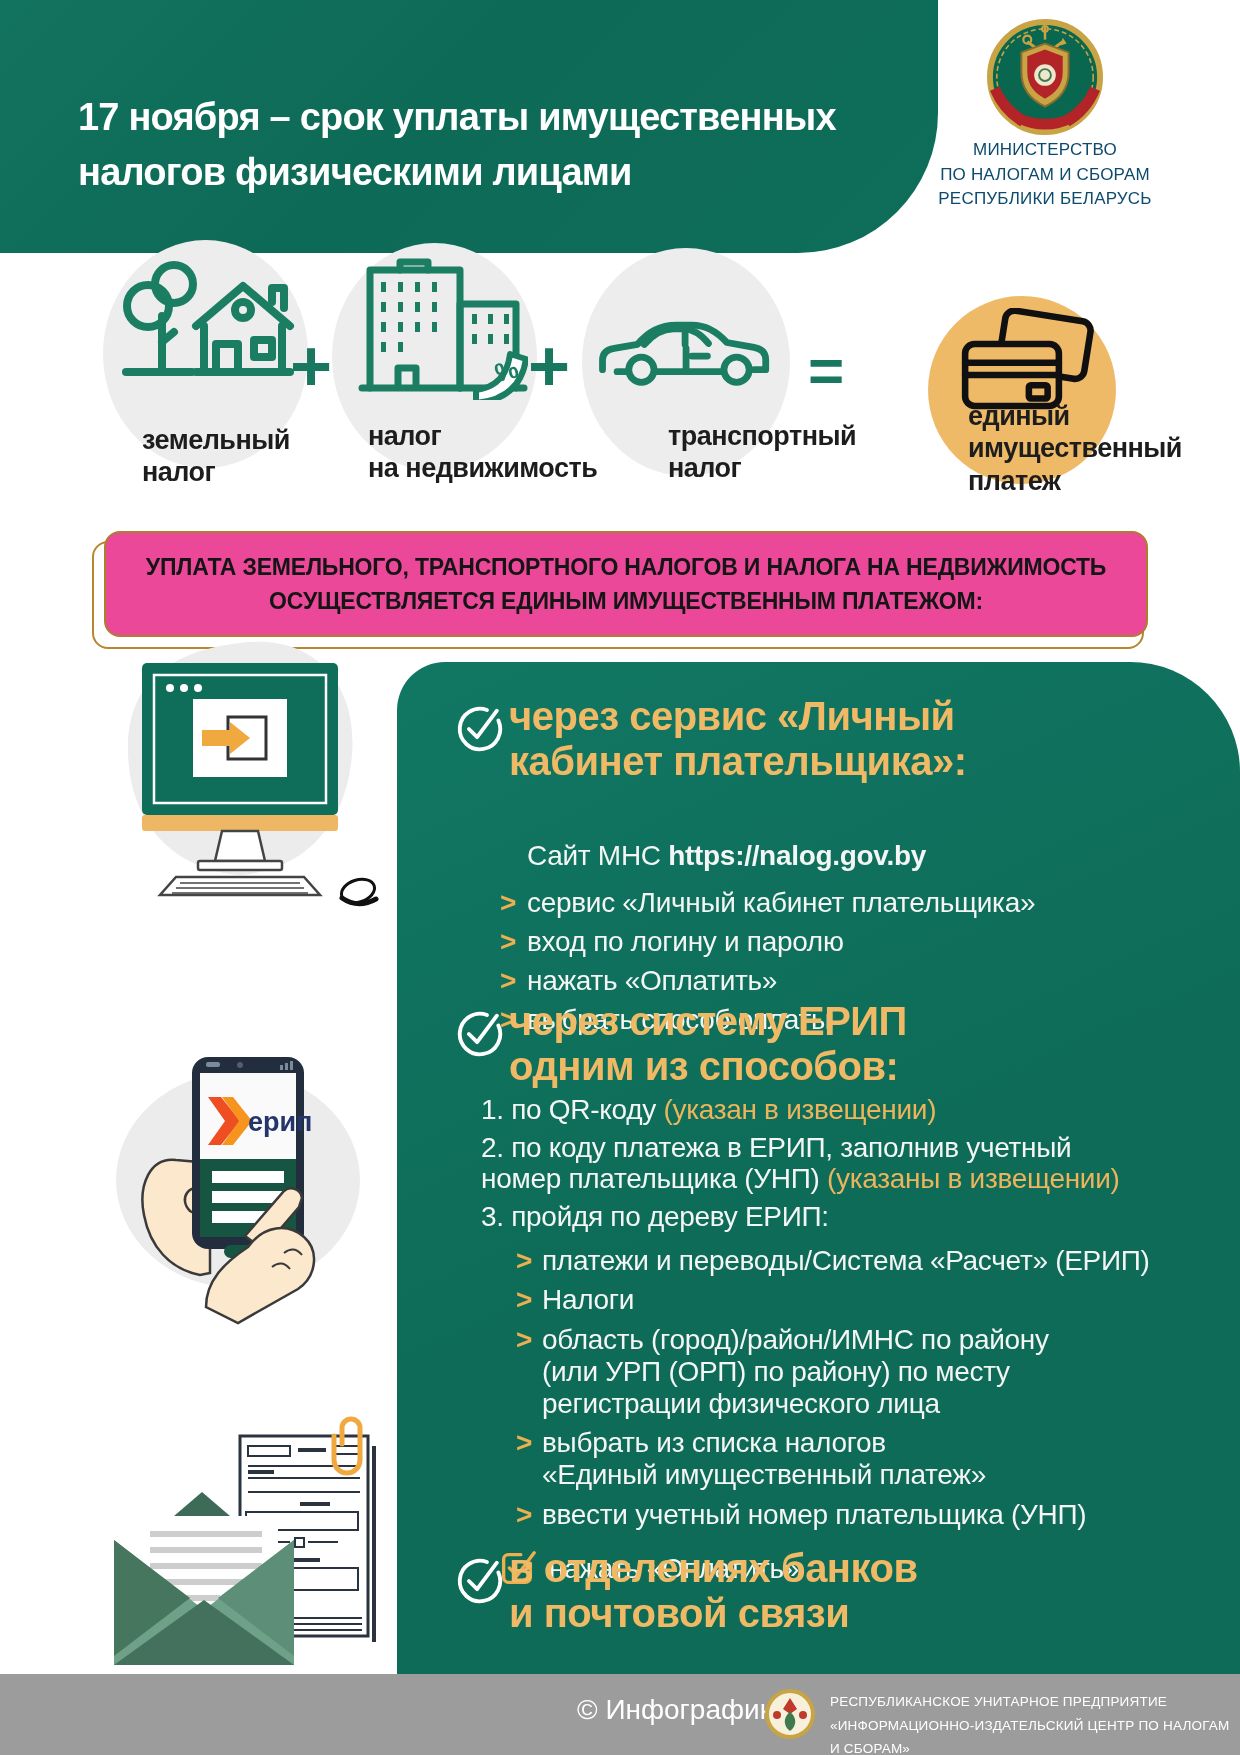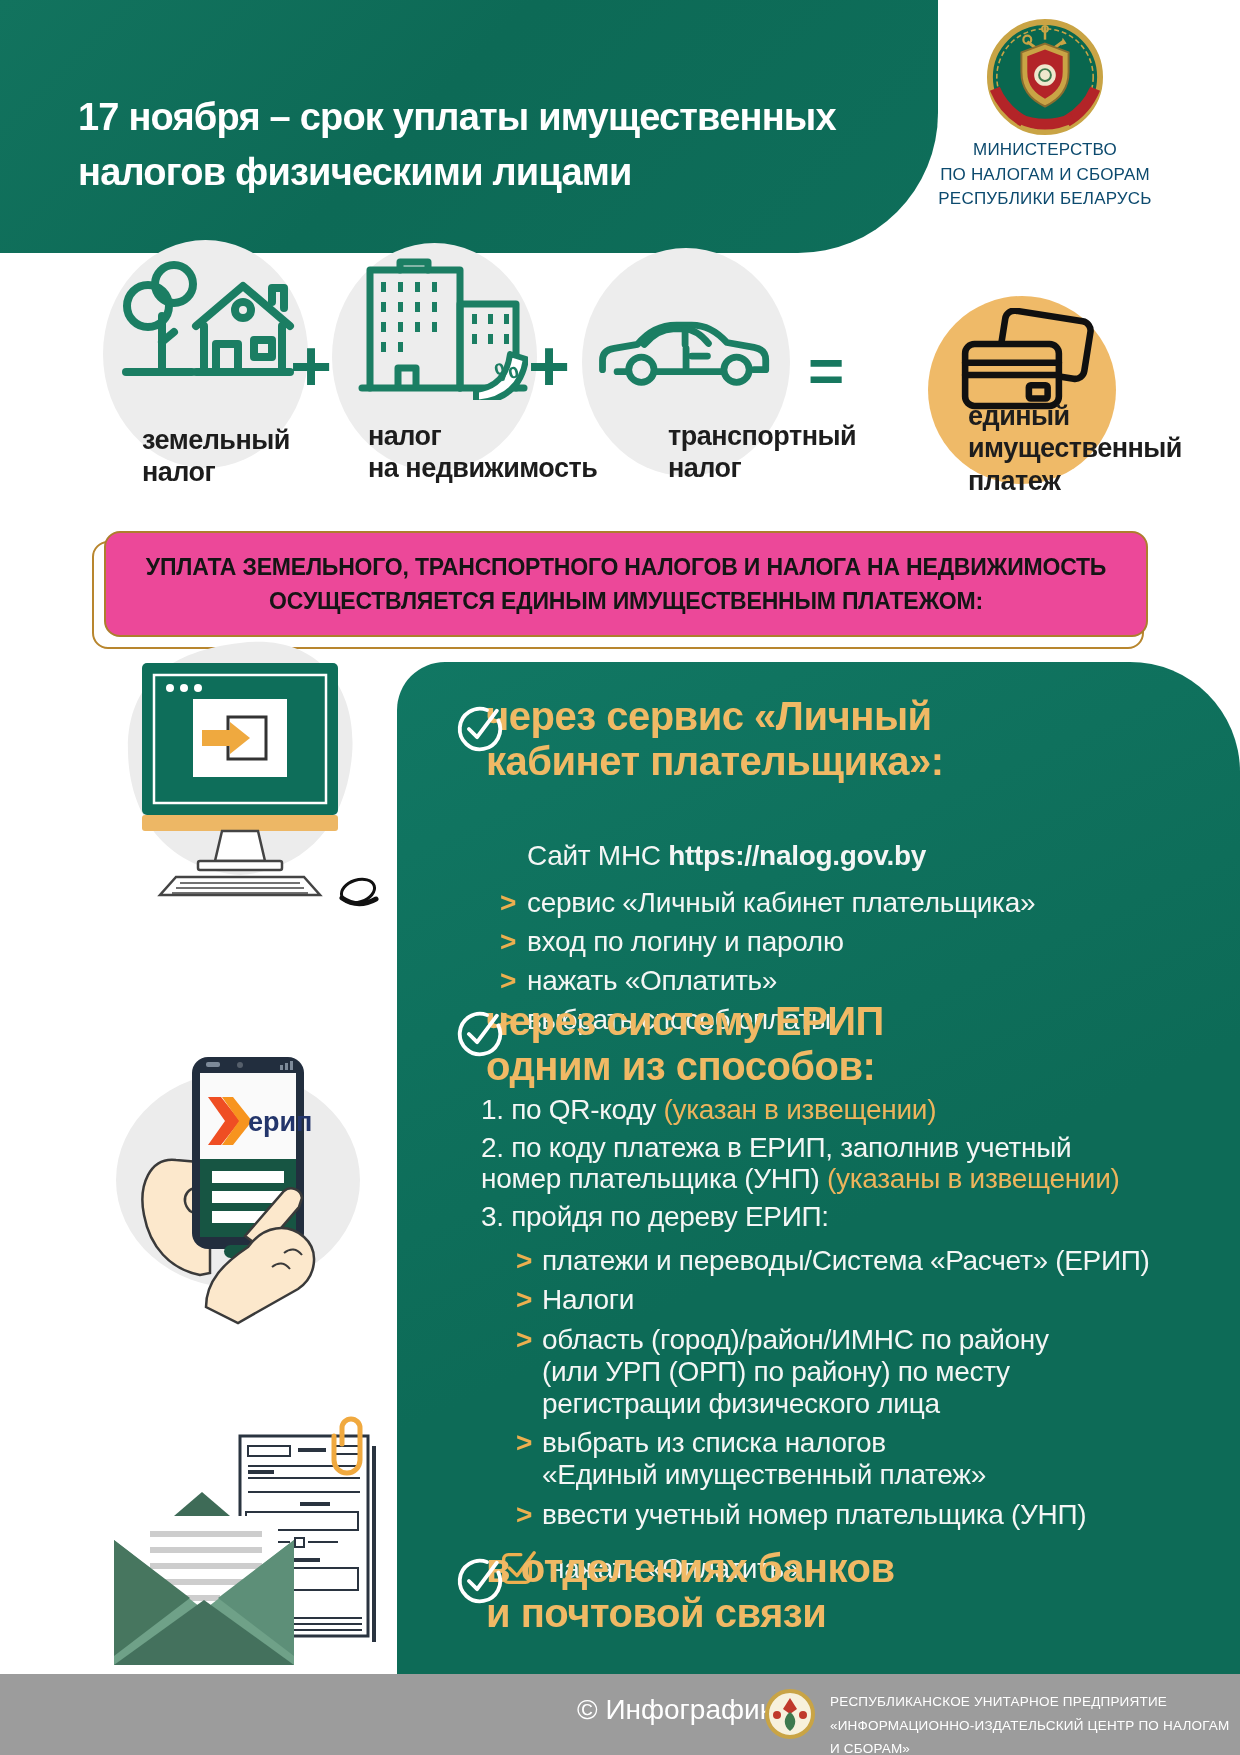--- a/index.html
+++ b/index.html
@@ -33,21 +33,21 @@
   .banner{position:absolute;left:104px;top:531px;width:1040px;height:102px;background:#ec4899;
           border:2px solid #AD7E2D;border-radius:16px;display:flex;align-items:center;justify-content:center;}
   .banner-text{font-size:23px;font-weight:700;color:#151515;text-align:center;line-height:1.5;
                white-space:pre-line;letter-spacing:-0.2px;}
 
   
   .panel{position:absolute;left:397px;top:662px;width:843px;height:1012px;
          background:linear-gradient(155deg,#117763 0%,#0d6b57 55%,#0d6b57 100%);
          border-radius:48px 110px 0 0;}
   .sec{position:absolute;left:0;right:40px;}
-  .sec-head{position:relative;padding-left:89px;}
+  .sec-head{position:relative;padding-left:112px;}
   .check-ic{position:absolute;left:56px;top:8px;}
   .sec-head-text{font-size:40px;font-weight:700;color:#F0B965;line-height:1.12;
                  white-space:pre-line;letter-spacing:-0.5px;}
   .body-text{font-size:28px;color:#F4F6F5;letter-spacing:-0.3px;line-height:1.14;}
   .site-line{margin-top:56px;padding-left:130px;}
   .site-url{font-weight:700;}
   .g-list{margin-top:15px;}
   .g-item{position:relative;padding-left:130px;margin-bottom:7px;line-height:1.15;}
   .g-item .chev{position:absolute;left:103px;top:0;color:#EDAF4F;font-weight:700;}
   .num-list{margin-top:5px;padding-left:84px;}

